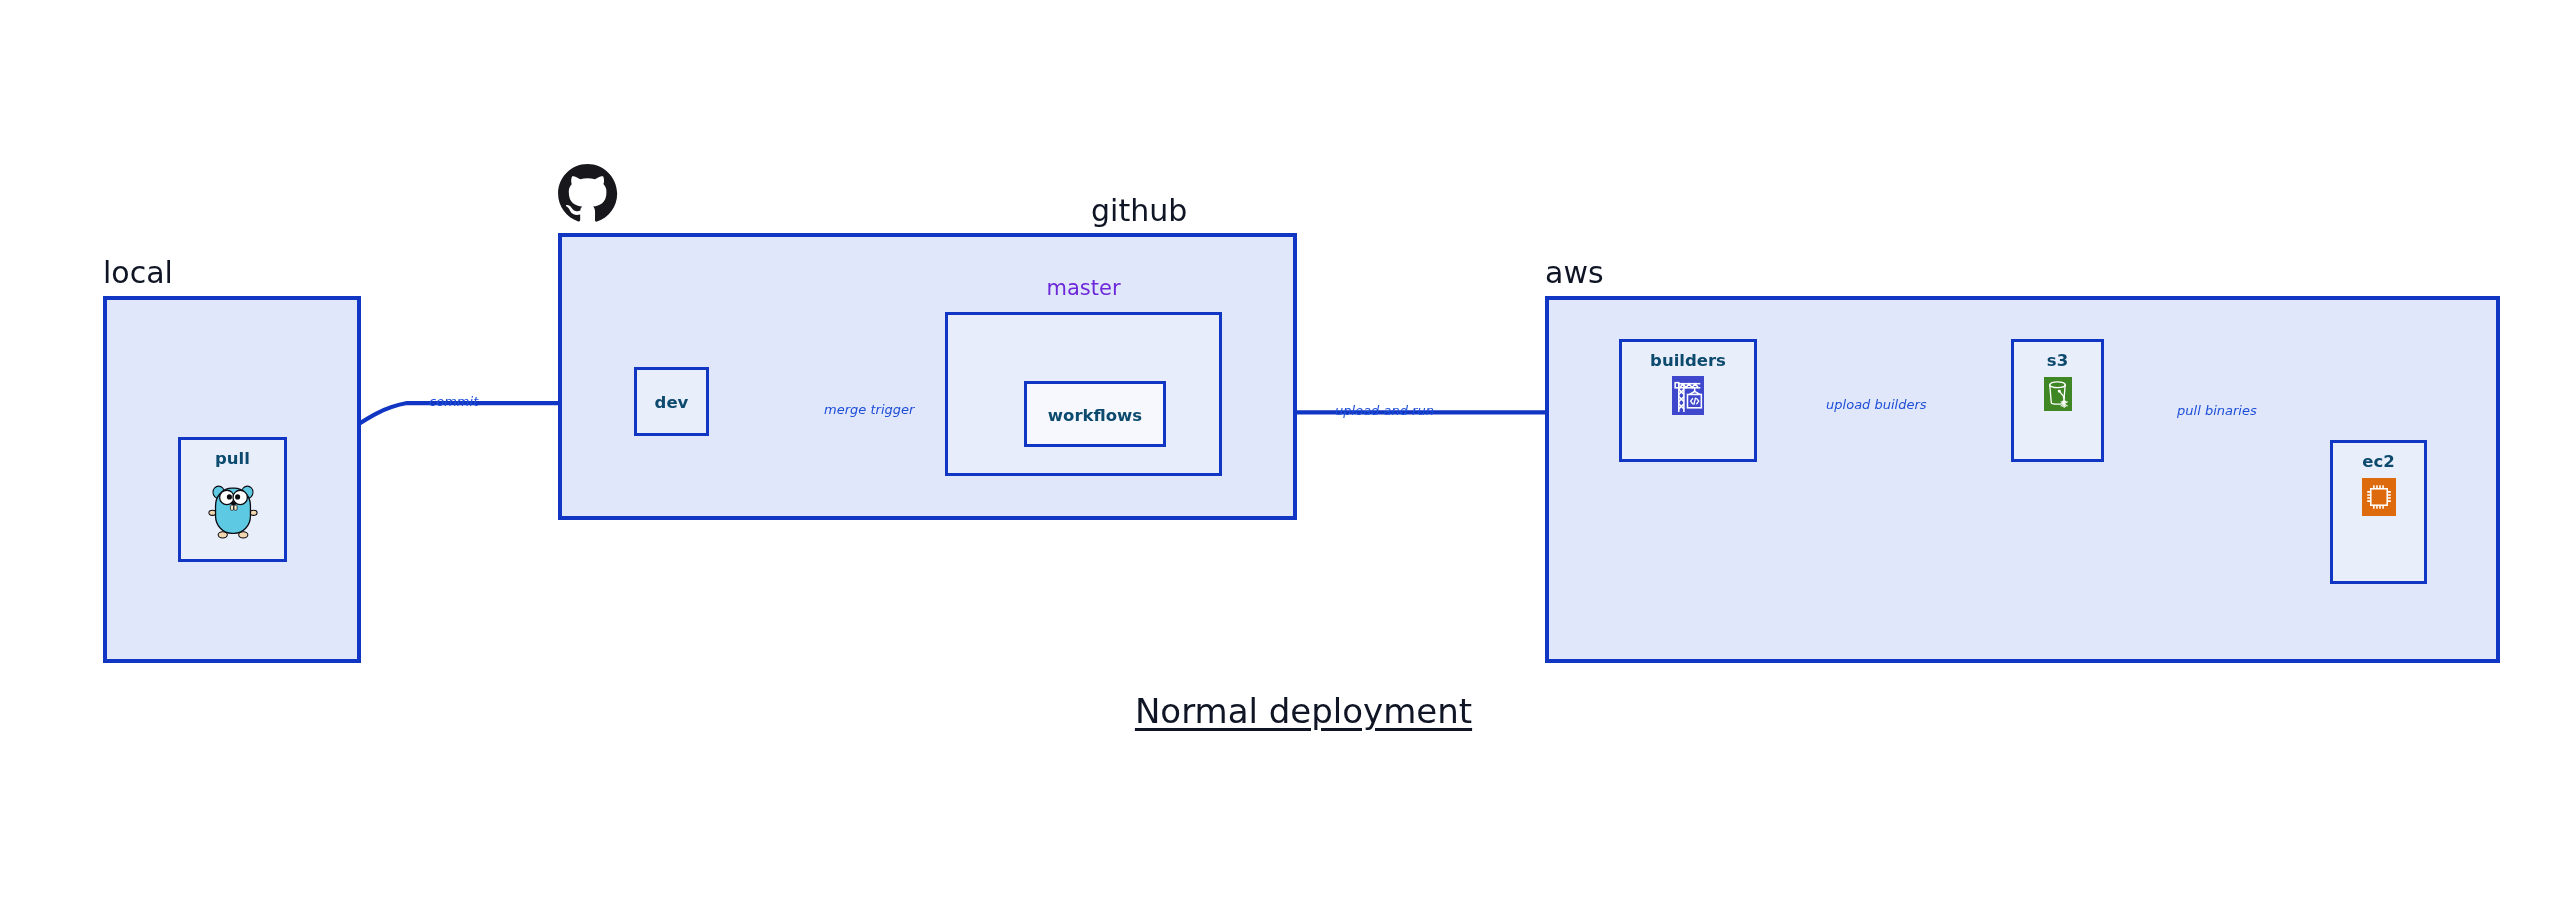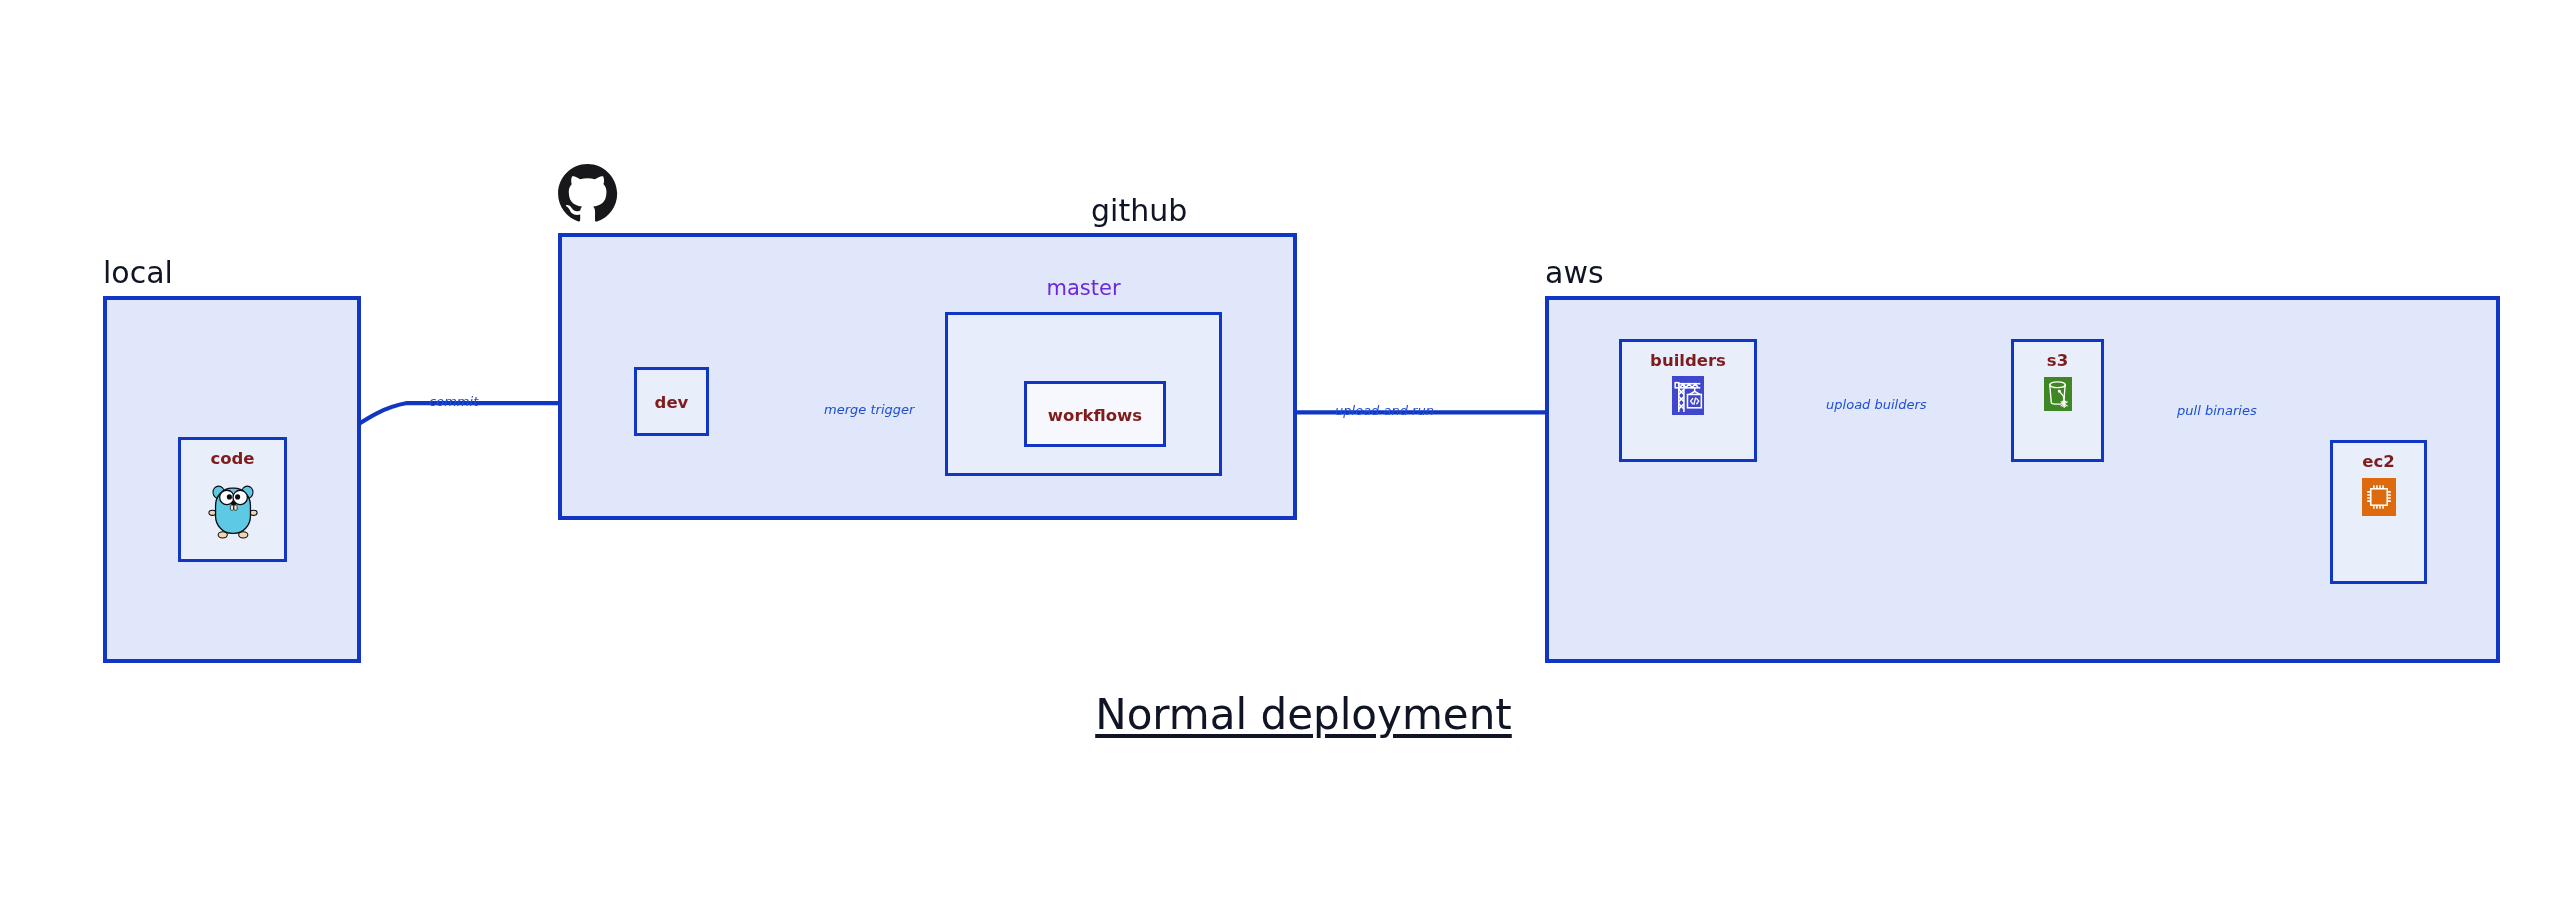--- a/index.html
+++ b/index.html
@@ -45,21 +45,21 @@
     background:#e9eefb;
     border:3.6px solid #1136c4;
     box-sizing:border-box;
   }
   .node.white{background:#f6f8fe;}
   .node-label{
     position:absolute;
     left:0;right:0;
     text-align:center;
     font-weight:bold;
-    color:#7f1d1d;
+    color:#0c4a6e;
     font-size:16.5px;
     line-height:1;
     white-space:nowrap;
   }
   
   .edge-label{
     position:absolute;
     font-style:italic;
     color:#1d4ed8;
     font-size:13px;
@@ -69,21 +69,21 @@
     padding:0 2.1px;
   }
   .edge-label.onblue{background:#e1e7fa;}
   .edge-label.plain{background:transparent;}
 
   
   #page-title{
     position:absolute;
     text-align:center;
     color:#0f1524;
-    font-size:42px;
+    font-size:34px;
     line-height:1;
     text-decoration:underline;
     text-underline-offset:5.2px;
     white-space:nowrap;
   }
 
   
   #edges{position:absolute;left:0;top:0;width:2604px;height:902px;pointer-events:none;}
 
   
@@ -111,21 +111,21 @@
 
     <path d="M 4083 778 C 4200 790 4250 800 4320 818" fill="none" stroke="#1136c4" stroke-width="8"></path>
     <path d="M 4325 818 C 4400 830 4460 870 4512 912" fill="none" stroke="#1136c4" stroke-width="8" marker-end="url(#ah)"></path>
   </svg>
 
   <div class="group-label" style="left:103px;top:258px;width:258px;">local</div>
 
   <div class="group" style="left:103px;top:296px;width:258px;height:367px;"></div>
 
   <div class="node" style="left:178px;top:437px;width:109px;height:125px;">
-    <div class="node-label" style="top:11.3px;">code</div>
+    <div class="node-label" style="top:11.3px;">pull</div>
     <div class="icon-tile" style="left:50%;top:41px;transform:translateX(-50%);width:52px;height:59px;">
       <svg viewBox="0 0 100 115" width="52" height="59" xmlns="http://www.w3.org/2000/svg">
 
         <ellipse cx="22" cy="22" rx="11" ry="12" fill="#5dc9e2" stroke="#0b0b12" stroke-width="2"></ellipse>
         <ellipse cx="78" cy="22" rx="11" ry="12" fill="#5dc9e2" stroke="#0b0b12" stroke-width="2"></ellipse>
 
         <ellipse cx="10" cy="62" rx="7" ry="5" fill="#f2d6ae" stroke="#0b0b12" stroke-width="2"></ellipse>
         <ellipse cx="90" cy="62" rx="7" ry="5" fill="#f2d6ae" stroke="#0b0b12" stroke-width="2"></ellipse>
 
         <ellipse cx="30" cy="105" rx="9" ry="6" fill="#f2d6ae" stroke="#0b0b12" stroke-width="2"></ellipse>

